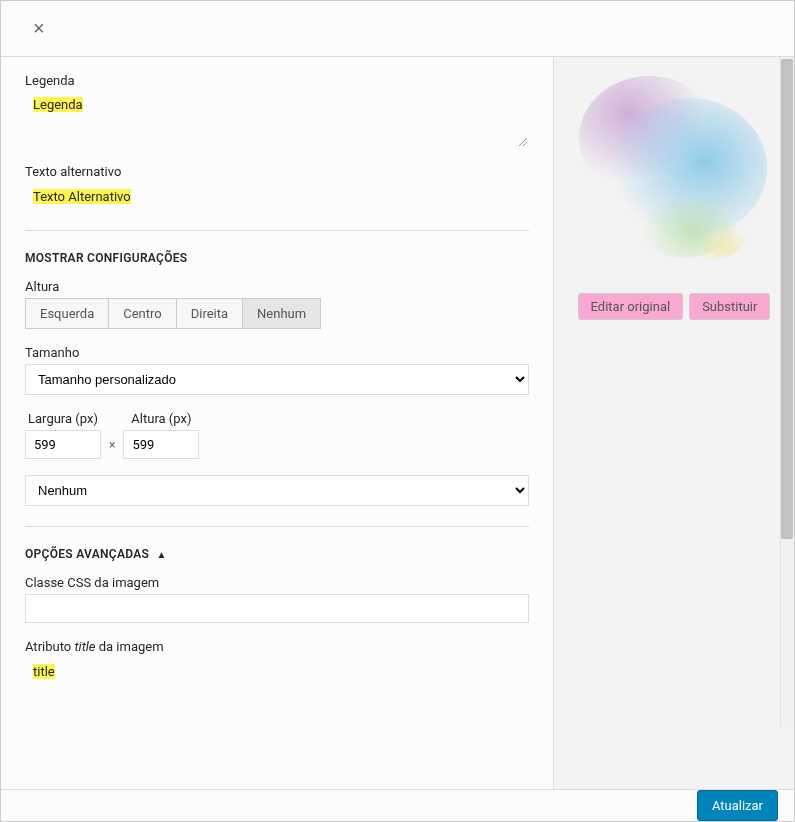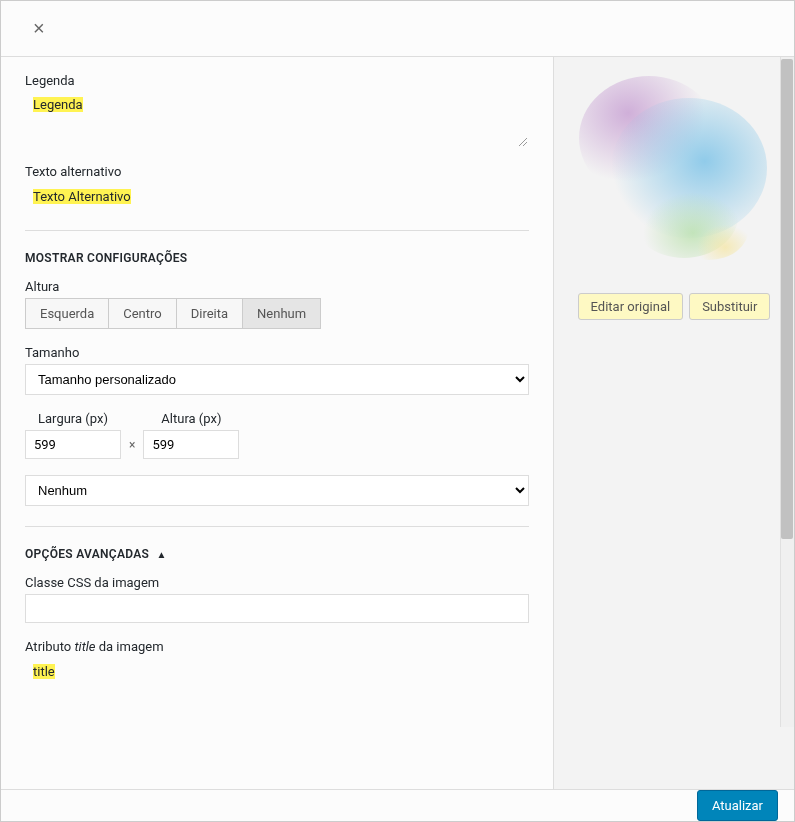--- a/index.html
+++ b/index.html
@@ -21,28 +21,28 @@
 .section-divider { border: none; border-top: 1px solid #ddd; margin: 20px 0; }
 .section-title { font-size: 12px; font-weight: 600; color: #23282d; letter-spacing: 0.3px; margin-bottom: 14px; }
 .section-title .arrow { display: inline-block; margin-left: 4px; font-size: 10px; }
 .button-group { display: flex; border: 1px solid #ccc; width: fit-content; }
 .button-group button { padding: 7px 14px; background: #f7f7f7; border: none; border-right: 1px solid #ccc; font-size: 13px; cursor: pointer; color: #555; font-family: inherit; }
 .button-group button:last-child { border-right: none; }
 .button-group button.active { background: #e5e5e5; }
 .size-select { width: 285px; }
 .dim-row { display: flex; align-items: flex-end; gap: 8px; }
 .dim-col { display: flex; flex-direction: column; align-items: center; }
-.dim-input { width: 96px; padding: 6px 8px; border: 1px solid #ddd; font-size: 13px; font-family: inherit; }
+.dim-input { width: 76px; padding: 6px 8px; border: 1px solid #ddd; font-size: 13px; font-family: inherit; }
 .dim-x { padding-bottom: 7px; font-size: 12px; color: #666; }
 .link-select { width: 160px; }
 .legenda-box { padding: 5px 8px; }
 .preview-img { width: 200px; height: 200px; margin: 0 auto 20px; position: relative; }
 .watercolor { position: absolute; width: 100%; height: 100%; }
 .right-buttons { display: flex; gap: 6px; justify-content: center; }
-.btn-secondary { padding: 5px 12px; background: #fef9c3; border: 1px solid #ccc; border-radius: 3px; font-size: 13px; cursor: pointer; color: #555; font-family: inherit; }
+.btn-secondary { padding: 5px 12px; background: #f9a8d4; border: 1px solid #ccc; border-radius: 3px; font-size: 13px; cursor: pointer; color: #555; font-family: inherit; }
 .modal-footer { padding: 0 16px; border-top: 1px solid #ddd; background: #fcfcfc; text-align: right; }
 .btn-primary { padding: 7px 14px; background: #0085ba; border: 1px solid #006799; border-radius: 3px; color: #fff; font-size: 13px; cursor: pointer; font-family: inherit; }
 </style>
 </head>
 <body>
 
 <div class="modal">
   <div class="modal-header">
     <button class="close-btn">×</button>
   </div>

